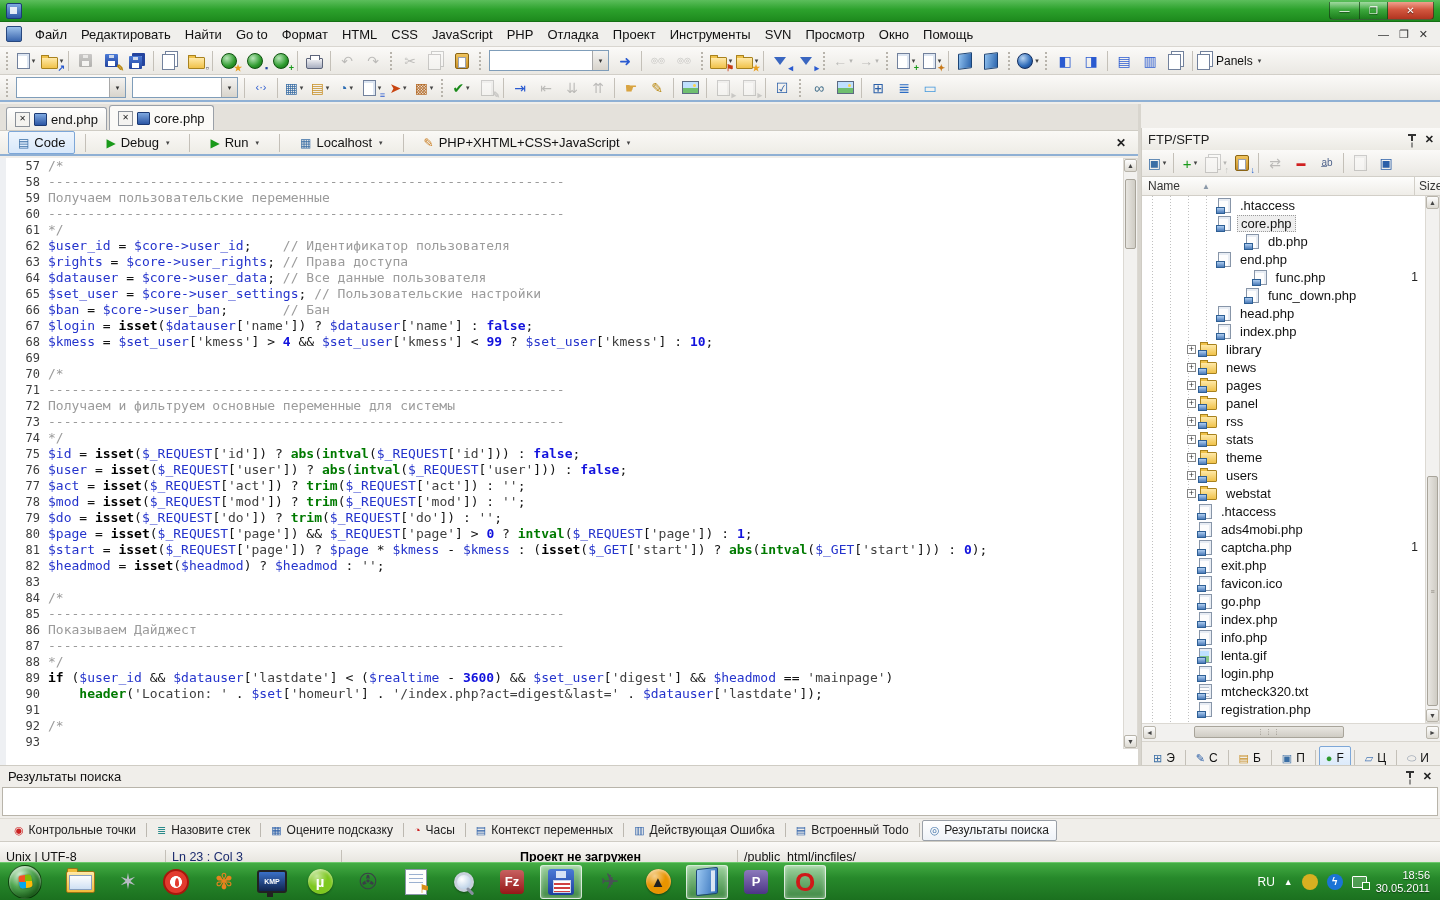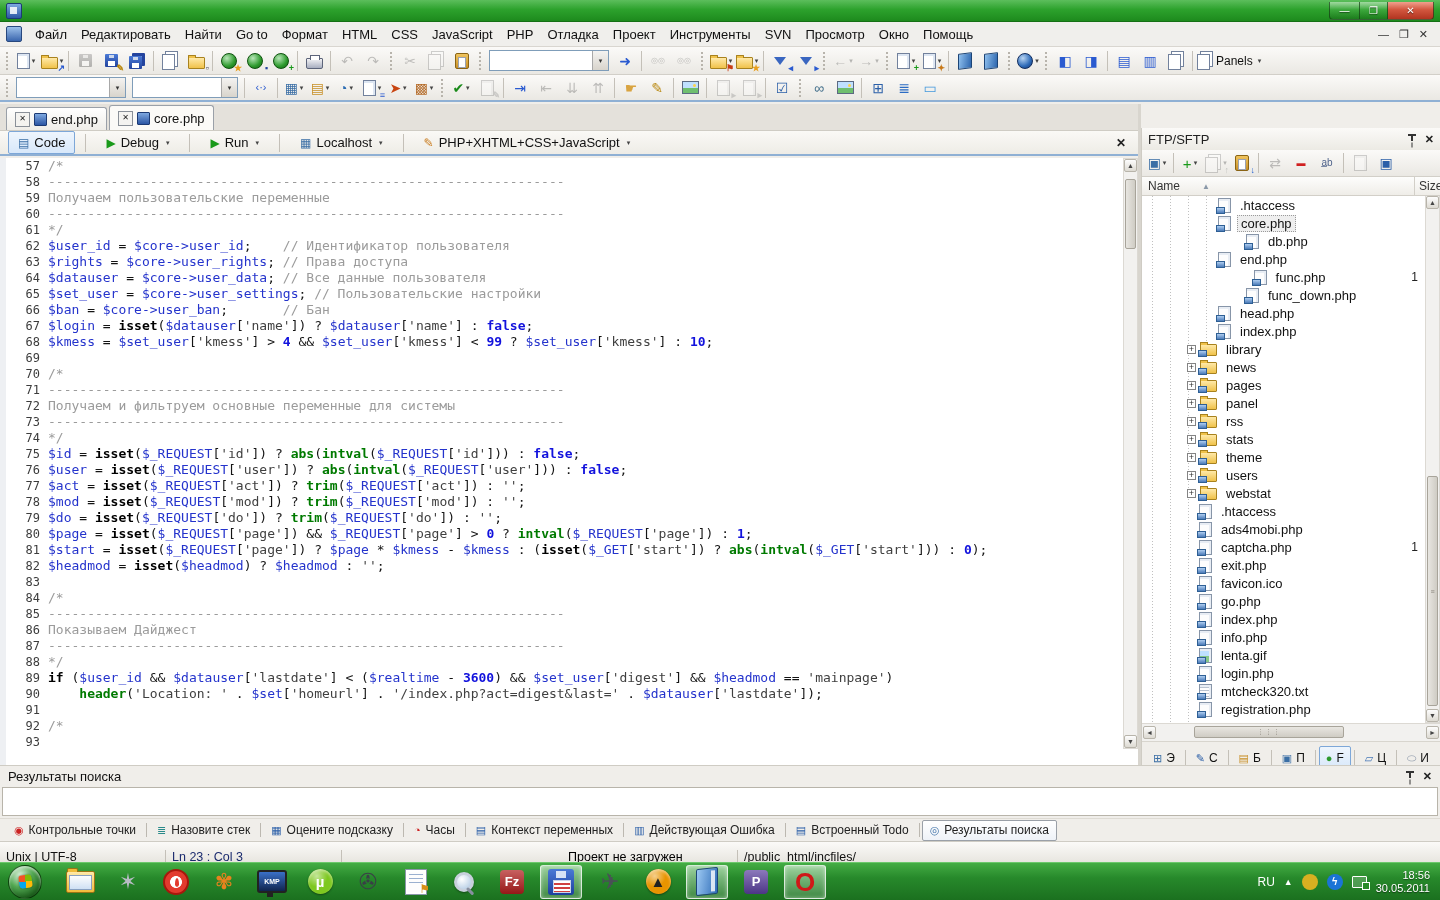--- a/index.html
+++ b/index.html
@@ -130,21 +130,21 @@
   .debugbar{position:absolute;left:0;top:818px;width:1440px;height:23px;background:#f0eeea;display:flex;align-items:center;padding:0 6px;box-sizing:border-box;border-top:1px solid #dedbd4;}
   .dbtab{height:19px;display:inline-flex;align-items:center;gap:5px;padding:0 7px;font-size:12px;color:#222;border:1px solid transparent;border-radius:2px;}
   .dbtab.active{background:linear-gradient(#ffffff,#eef2f8);border-color:#9aa0a8;}
   .dbsep{width:1px;height:14px;background:#bcb8b0;margin:0 2px;}
   .dbicon{font-size:11px;line-height:1;}
   
   .statusbar{position:absolute;left:0;top:841px;width:1440px;height:21px;background:linear-gradient(#fbfaf8,#e8e6e0);border-top:1px solid #cfccc4;font-size:12.5px;box-sizing:border-box;}
   .statusbar span{position:absolute;top:8px;}
   .st-enc{left:6px;color:#111;}
   .st-ln{left:172px;color:#1a2a6e;}
-  .st-proj{left:520px;font-weight:normal;color:#000;margin-left:48px;}
+  .st-proj{left:520px;font-weight:bold;color:#000;}
   .st-path{left:744px;color:#111;}
   .stsep{position:absolute;top:2px;width:1px;height:16px;background:#c4c0b8;}
   
   .taskbar{position:absolute;left:0;top:862px;width:1440px;height:38px;background:linear-gradient(#44ad44,#27892b 40%,#1b701f);border-top:1px solid #6cc86c;display:flex;align-items:center;box-sizing:border-box;}
   .orb{width:32px;height:32px;border-radius:50%;margin:0 14px 0 8px;background:radial-gradient(circle at 35% 28%,#d8f0d8,#52a852 40%,#155415 78%);border:1px solid rgba(0,40,0,.6);display:flex;align-items:center;justify-content:center;flex:none;box-shadow:inset 0 2px 3px rgba(255,255,255,.6);}
   .orbflag{width:13px;height:13px;border-radius:3px;transform:rotate(-8deg);background:conic-gradient(#81bc06 0 25%,#ffba08 0 50%,#05a6f0 0 75%,#f35325 0);box-shadow:0 0 2px rgba(0,0,0,.5);}
   .tkitem{width:40px;height:32px;display:flex;align-items:center;justify-content:center;margin:0 4px;border-radius:3px;flex:none;position:relative;}
   .tkitem.active{background:linear-gradient(rgba(255,255,255,.5),rgba(255,255,255,.15));border:1px solid rgba(255,255,255,.75);box-shadow:inset 0 0 4px rgba(255,255,255,.5);}
   .tk-gl{font-size:22px;line-height:1;}
   .tk-sq{width:24px;height:24px;border-radius:4px;display:flex;align-items:center;justify-content:center;color:#fff;font-weight:bold;font-size:13px;}

